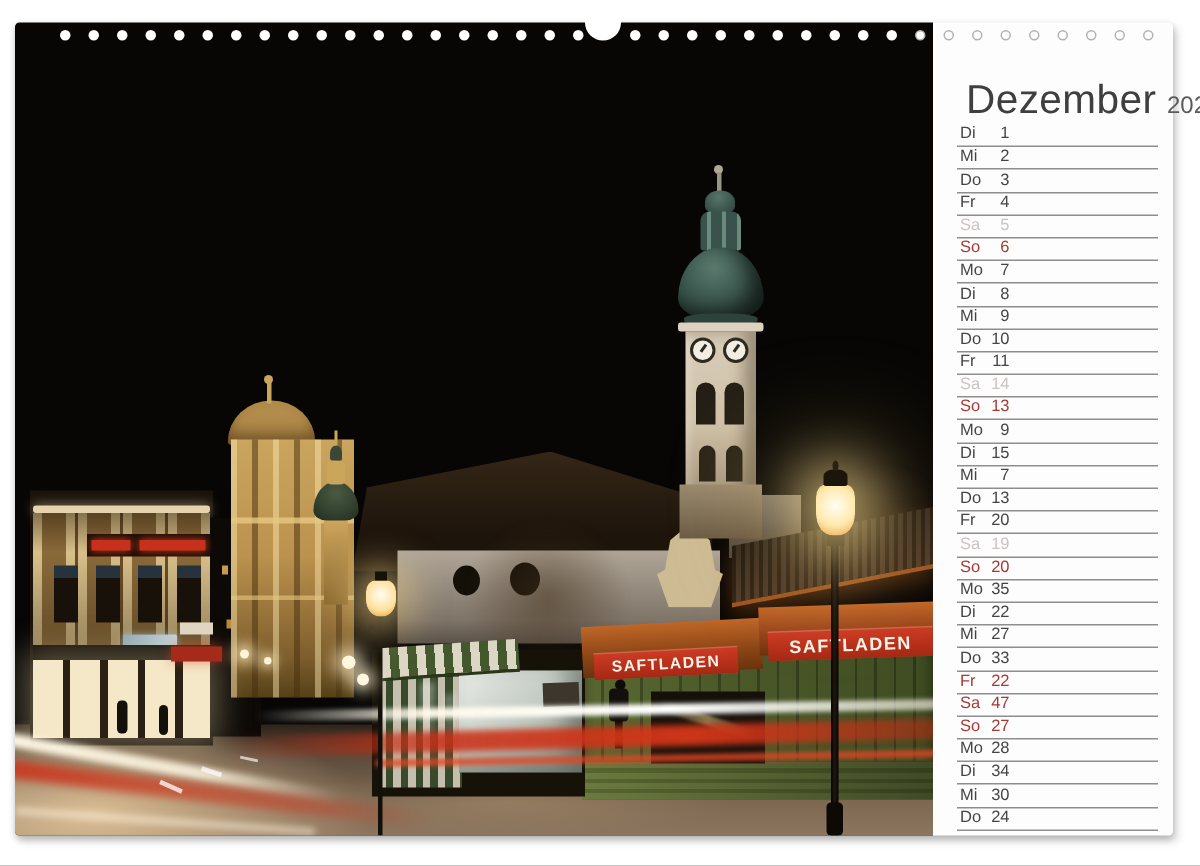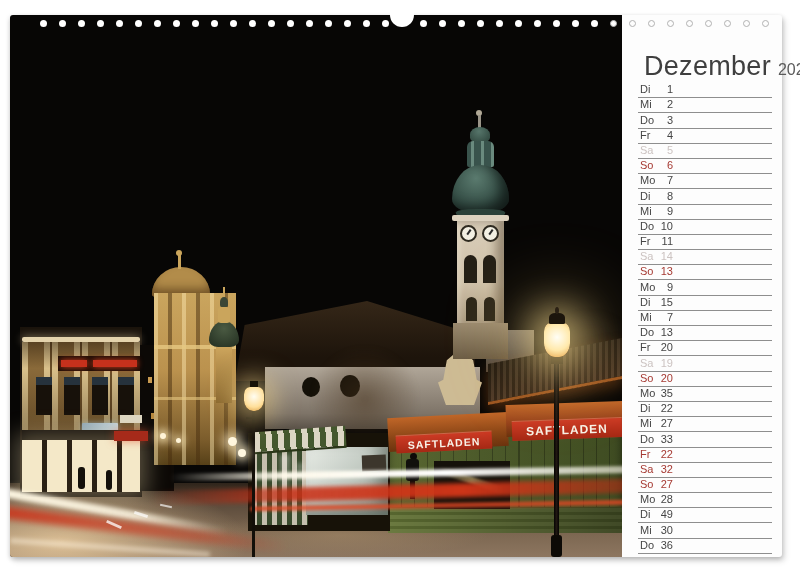--- a/index.html
+++ b/index.html
@@ -266,41 +266,41 @@
         <div class="cal-row weekday">
           <span class="day">Do</span>
           <span class="num">33</span>
         </div>
         <div class="cal-row holiday">
           <span class="day">Fr</span>
           <span class="num">22</span>
         </div>
         <div class="cal-row holiday">
           <span class="day">Sa</span>
-          <span class="num">32</span>
+          <span class="num">47</span>
         </div>
         <div class="cal-row sunday">
           <span class="day">So</span>
           <span class="num">27</span>
         </div>
         <div class="cal-row weekday">
           <span class="day">Mo</span>
           <span class="num">28</span>
         </div>
         <div class="cal-row weekday">
           <span class="day">Di</span>
-          <span class="num">49</span>
+          <span class="num">34</span>
         </div>
         <div class="cal-row weekday">
           <span class="day">Mi</span>
           <span class="num">30</span>
         </div>
         <div class="cal-row weekday">
           <span class="day">Do</span>
-          <span class="num">36</span>
+          <span class="num">24</span>
         </div>
       </div>
   </div>
 
   <div class="a" style="left:0;top:0;width:772px;height:16px;z-index:25;">
       <div class="hole hole-dark" style="left: 30px;"></div>
       <div class="hole hole-dark" style="left: 49px;"></div>
       <div class="hole hole-dark" style="left: 68px;"></div>
       <div class="hole hole-dark" style="left: 87px;"></div>
       <div class="hole hole-dark" style="left: 106px;"></div>

